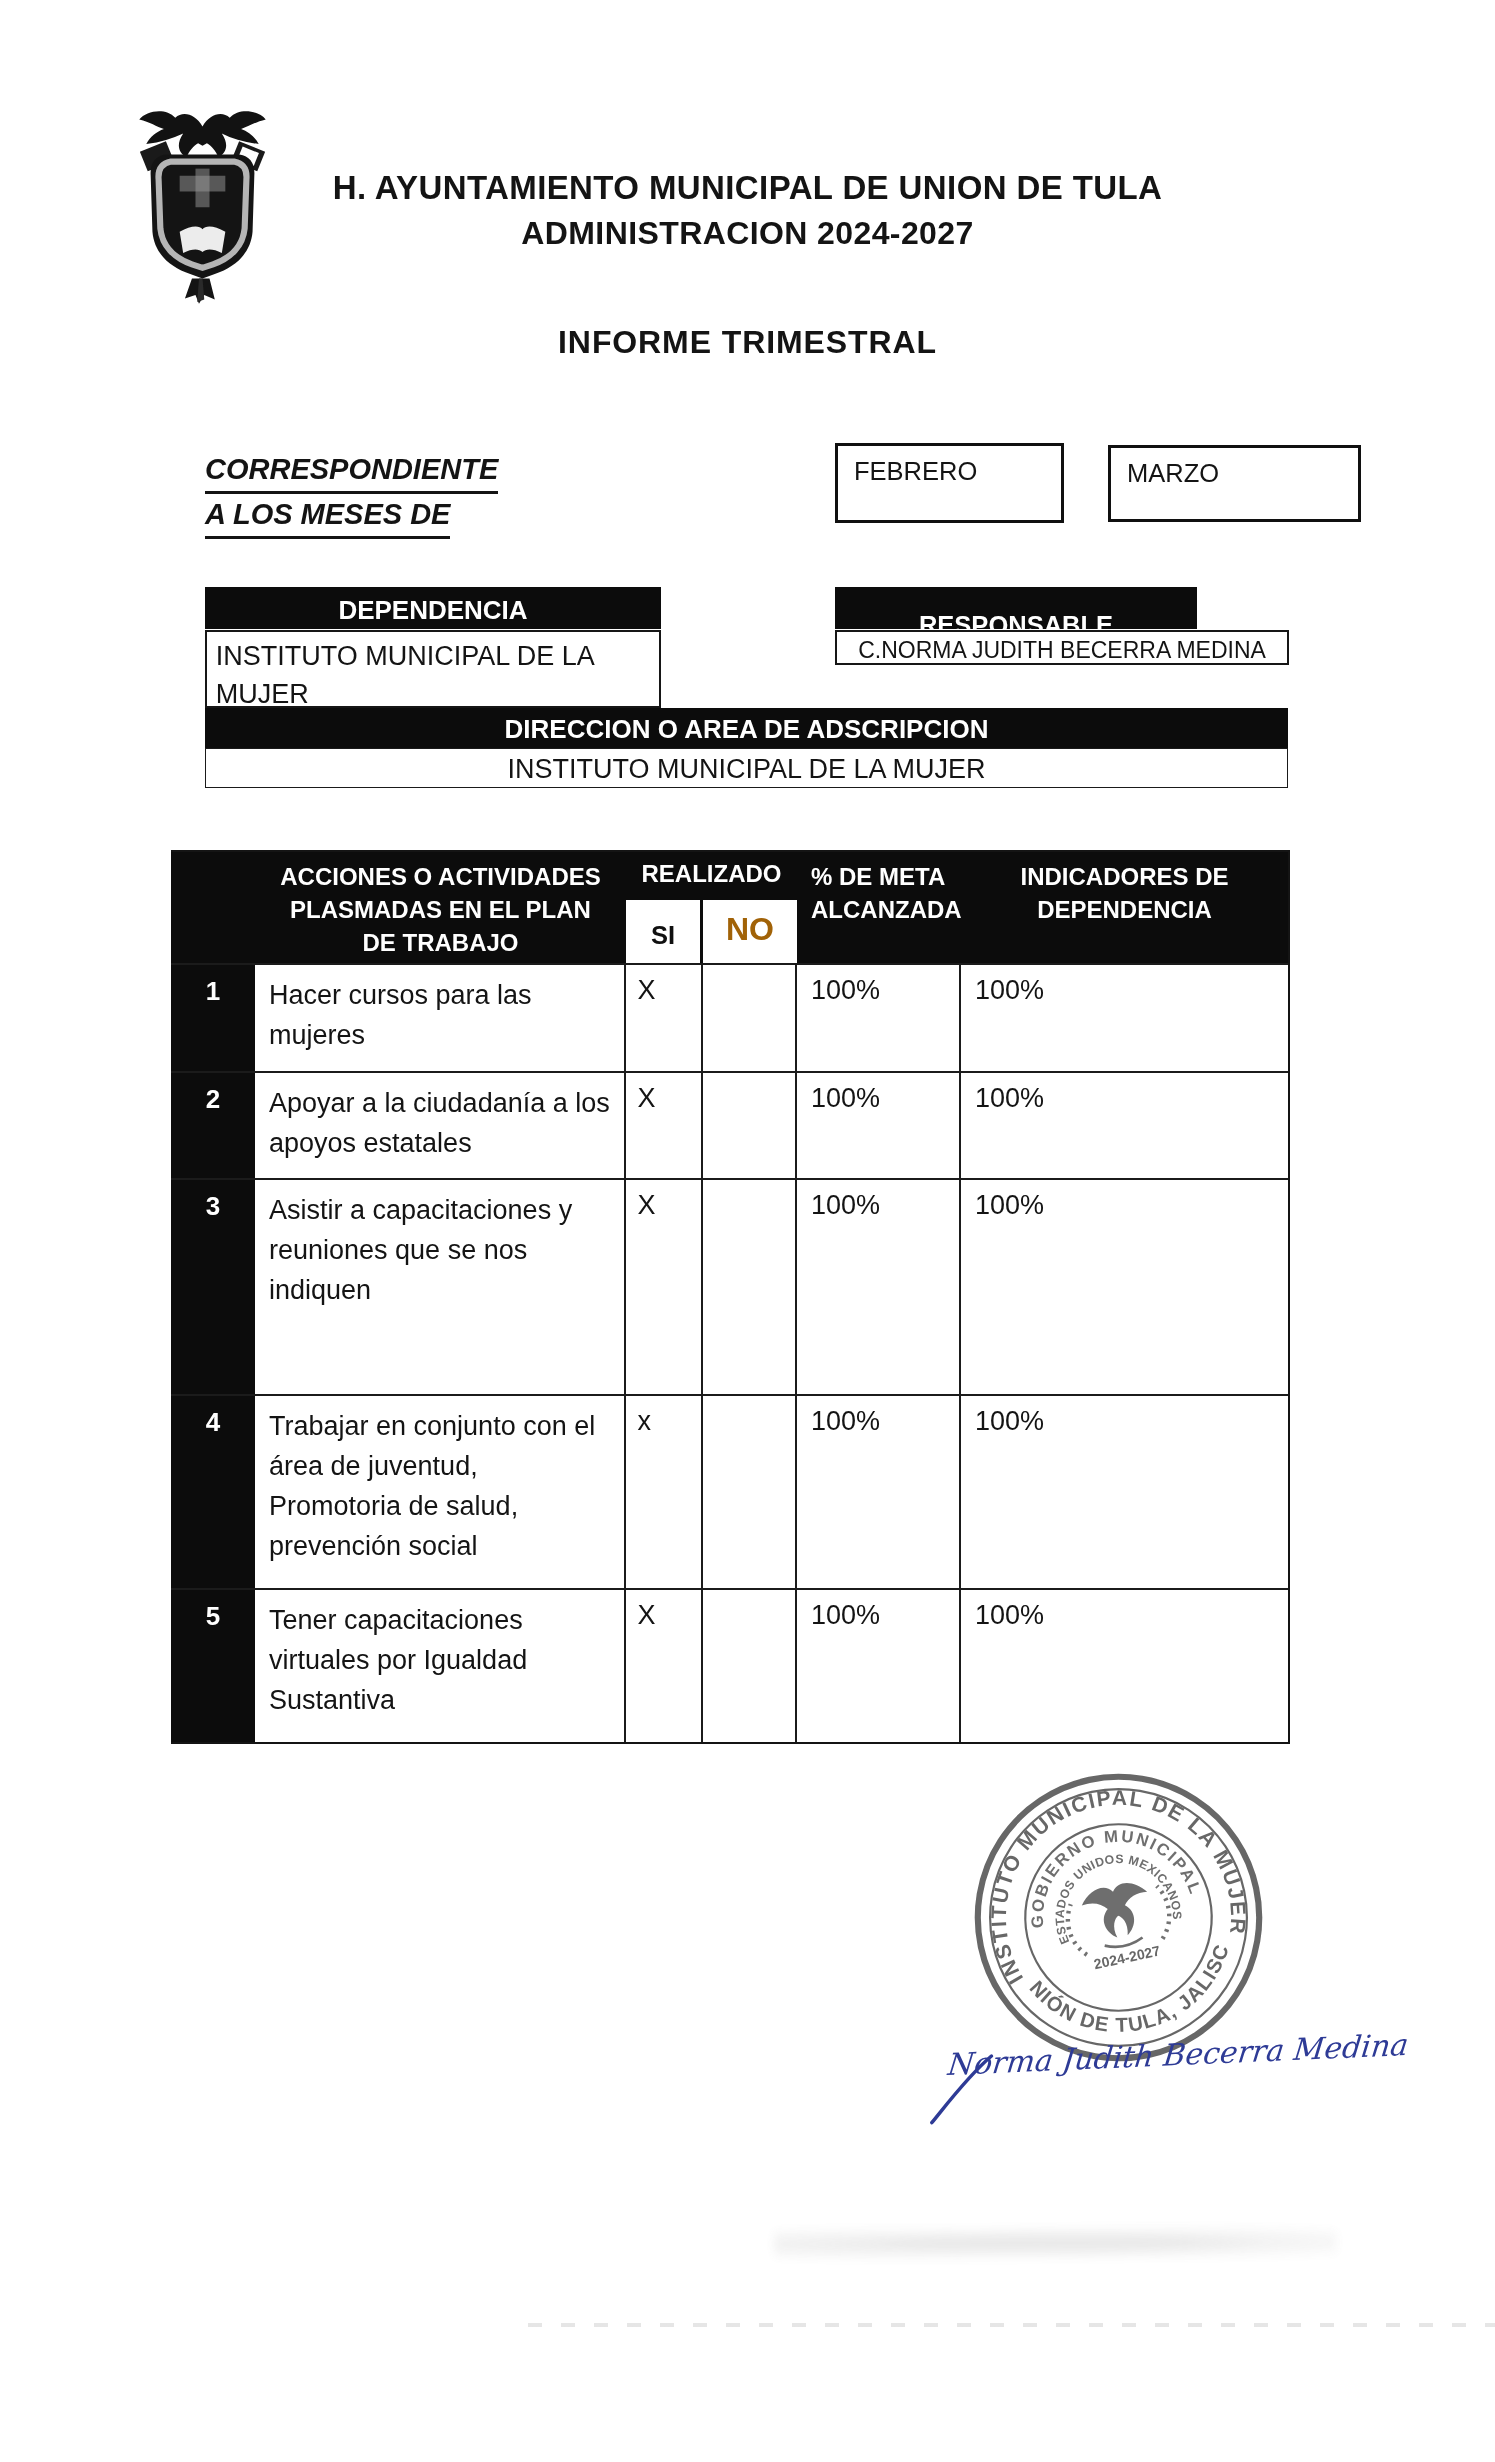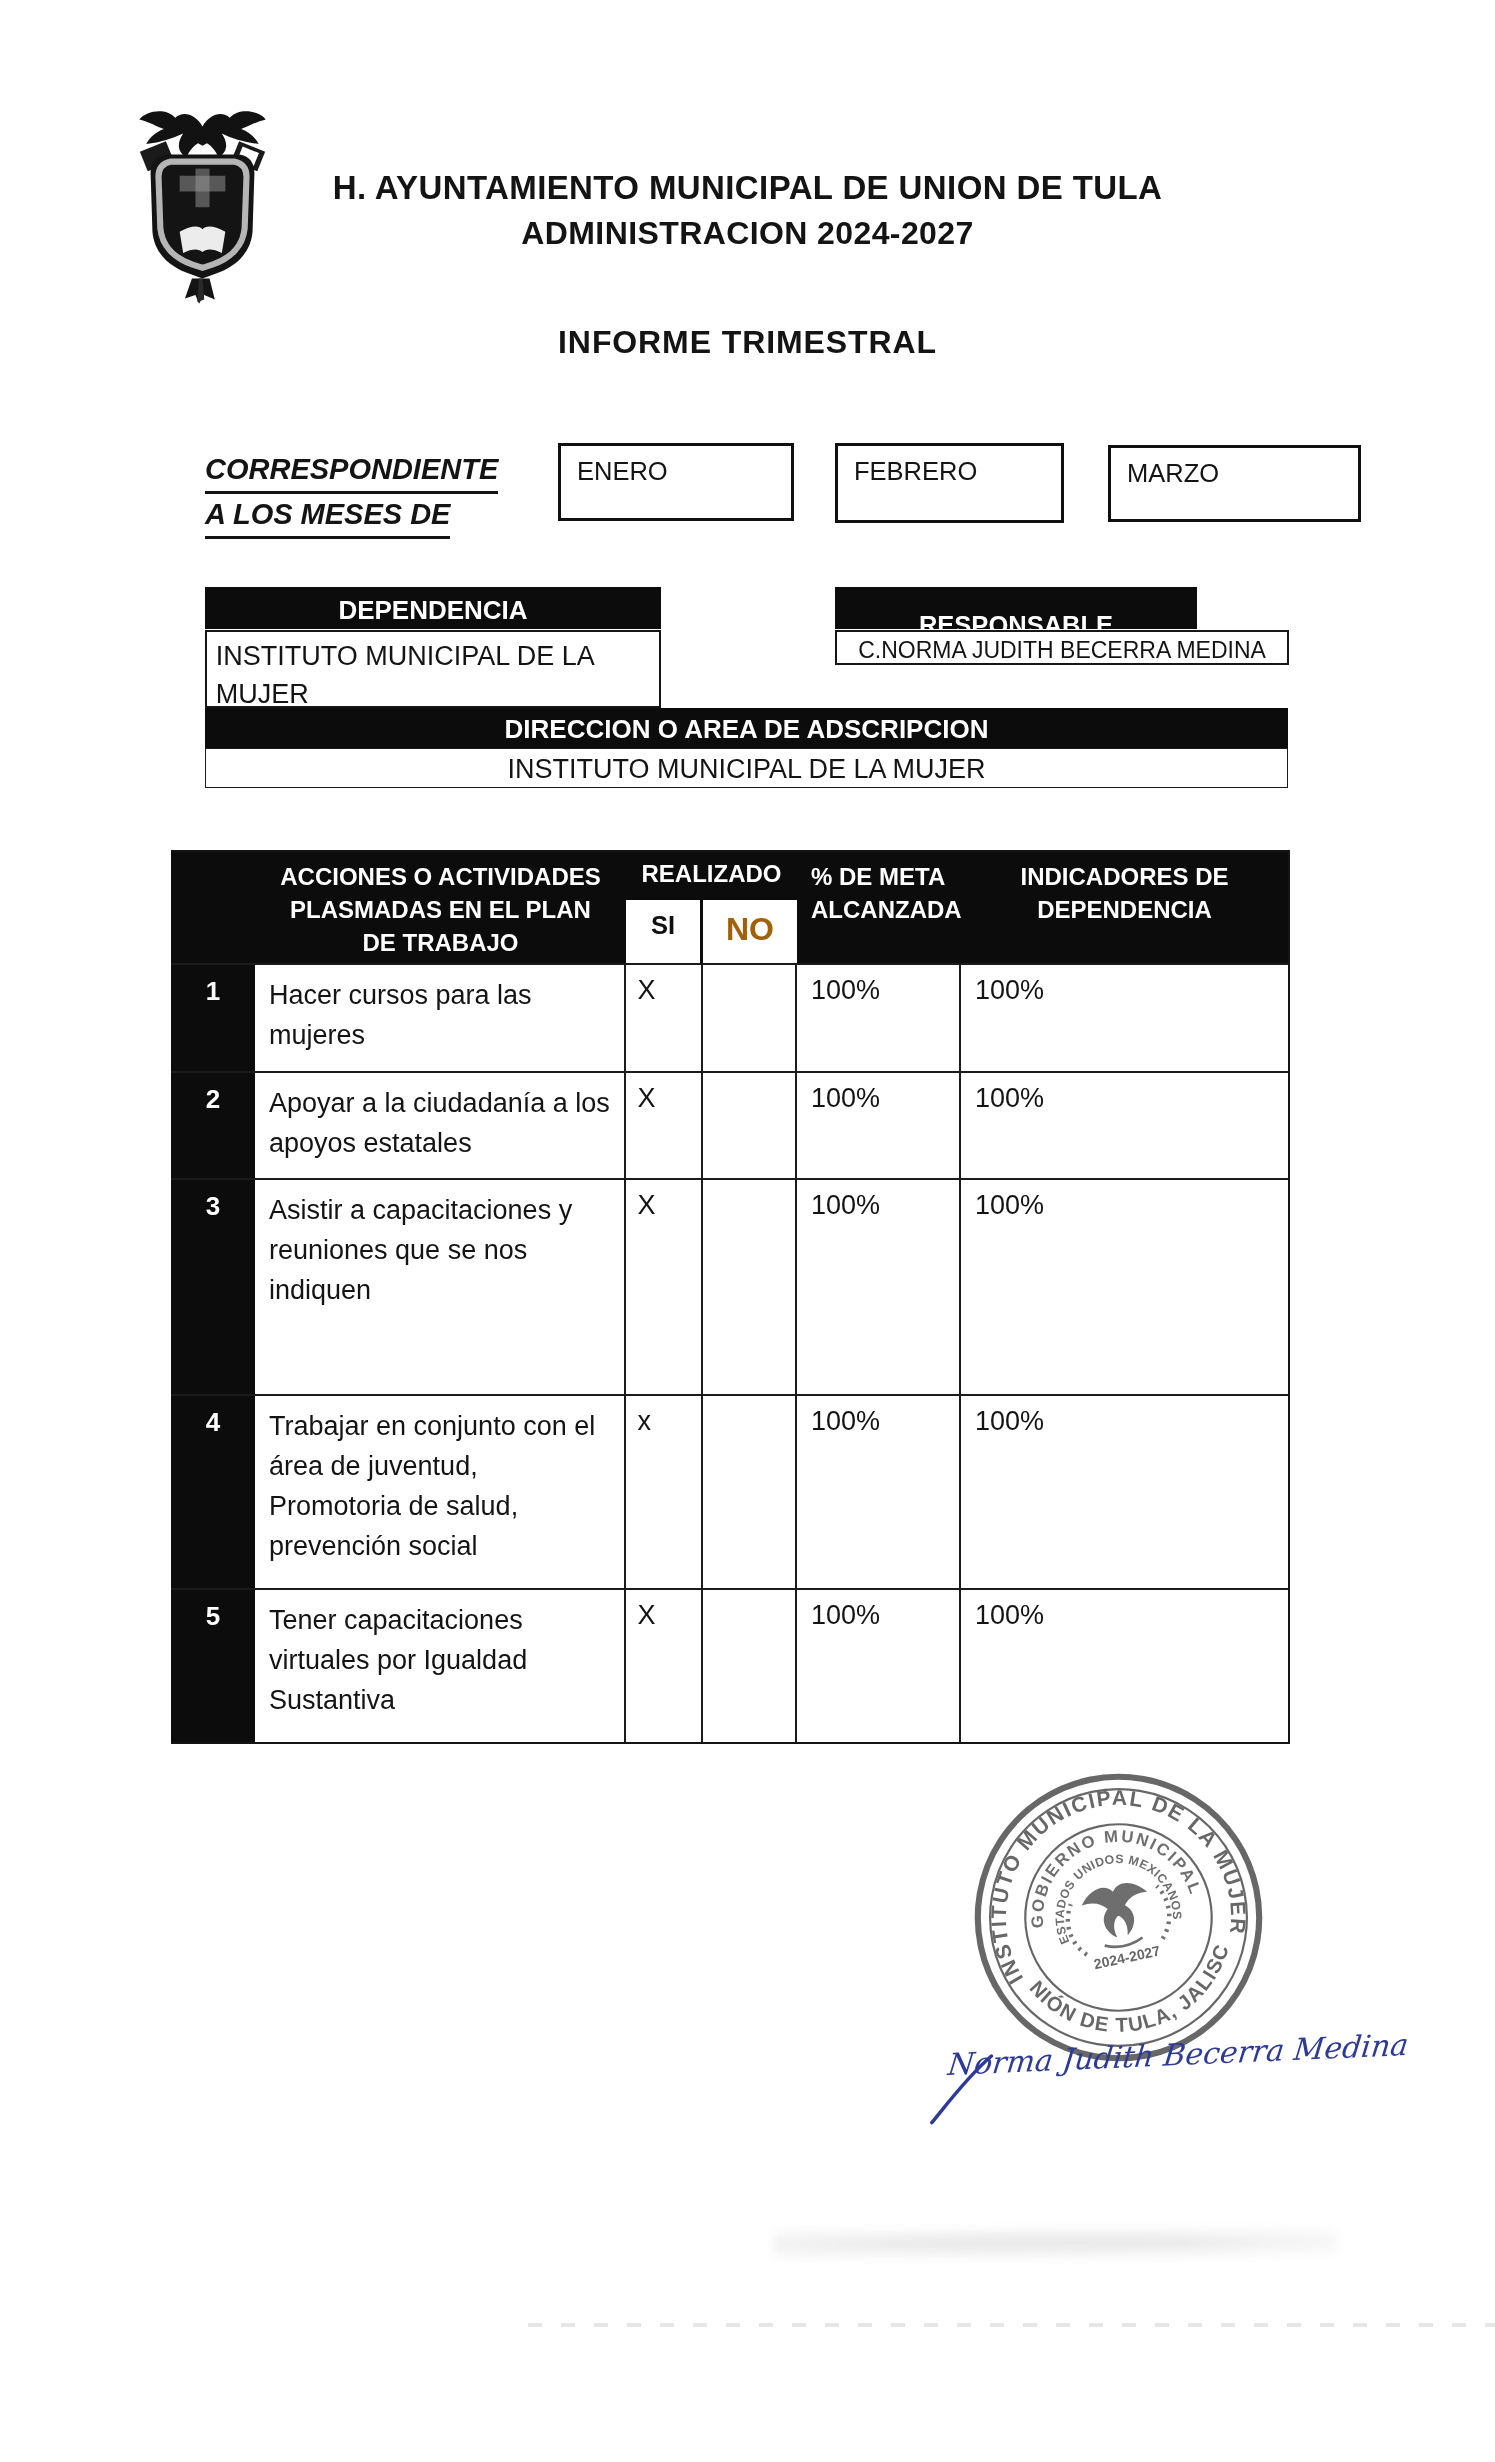--- a/index.html
+++ b/index.html
@@ -50,21 +50,21 @@
   .c-si{width:77px;border-right:2.6px solid #1b1b1b;font-size:27px;padding:9.7px 0 0 11.4px;}
   .c-no{width:94px;border-right:2.6px solid #1b1b1b;}
   .c-meta{width:164px;border-right:2.6px solid #1b1b1b;font-size:27px;padding:9.7px 0 0 14px;}
   .c-ind{flex:1;font-size:27px;padding:9.7px 0 0 14px;}
   .h-num{width:84px;}
   .h-act{width:371px;border-right:none;text-align:center;font-size:24px;line-height:33px;padding-top:8px;}
   .h-real{width:171px;display:flex;flex-direction:column;}
   .h-real-label{text-align:center;font-size:24px;padding-top:8px;height:33px;}
   .h-sino{flex:1;display:flex;margin-top:7px;}
   .h-si{width:77px;background:#fff;color:#101010;text-align:center;font-size:25.5px;
-    padding-top:11px;border-right:3.5px solid #0c0c0c;box-sizing:border-box;}
+    padding-top:21px;border-right:3.5px solid #0c0c0c;box-sizing:border-box;}
   .h-no{flex:1;background:#fff;color:#a16207;text-align:center;font-size:32px;padding-top:10.6px;}
   .h-meta{width:164px;font-size:24px;line-height:33px;padding:8px 0 0 14px;text-align:left;}
   .h-ind{flex:1;text-align:center;font-size:24px;line-height:33px;padding-top:8px;}
   .r-0{height:106px;} .r-1{height:105px;} .r-2{height:214px;} .r-3{height:192px;} .r-4{height:152px;}
 
   
   #seal{left:969px;top:1768px;width:299px;height:299px;transform:rotate(-12deg);opacity:.85;}
   #signature{left:948px;top:2037px;font-family:"DejaVu Serif",serif;font-style:italic;
     font-size:30px;color:#2e3b96;transform:rotate(-2.5deg) skewX(-9deg);white-space:nowrap;}
   #sig-flourish{left:923px;top:2049px;width:79px;height:79px;}
@@ -95,23 +95,20 @@
     <path d="M74,195 L72,222 L80,219 L78,195 Z" fill="#2a2a2a"></path>
   </svg>
 
   <div class="abs org-title">H. AYUNTAMIENTO MUNICIPAL DE UNION DE TULA</div>
   <div class="abs org-subtitle">ADMINISTRACION 2024-2027</div>
   <div class="abs report-title">INFORME TRIMESTRAL</div>
 
   <div class="abs period-label">
     <span>CORRESPONDIENTE</span><br>
     <span>A LOS MESES DE</span>
-  </div>
-  <div class="abs month-box" id="mes-0">
-    <span class="mtext">ENERO</span>
   </div>
   <div class="abs month-box" id="mes-1">
     <span class="mtext">FEBRERO</span>
   </div>
   <div class="abs month-box" id="mes-2">
     <span class="mtext">MARZO</span>
   </div>
 
   <div class="abs blackbar" id="dep-bar">DEPENDENCIA</div>
   <div class="abs" id="dep-value">INSTITUTO MUNICIPAL DE LA MUJER</div>

